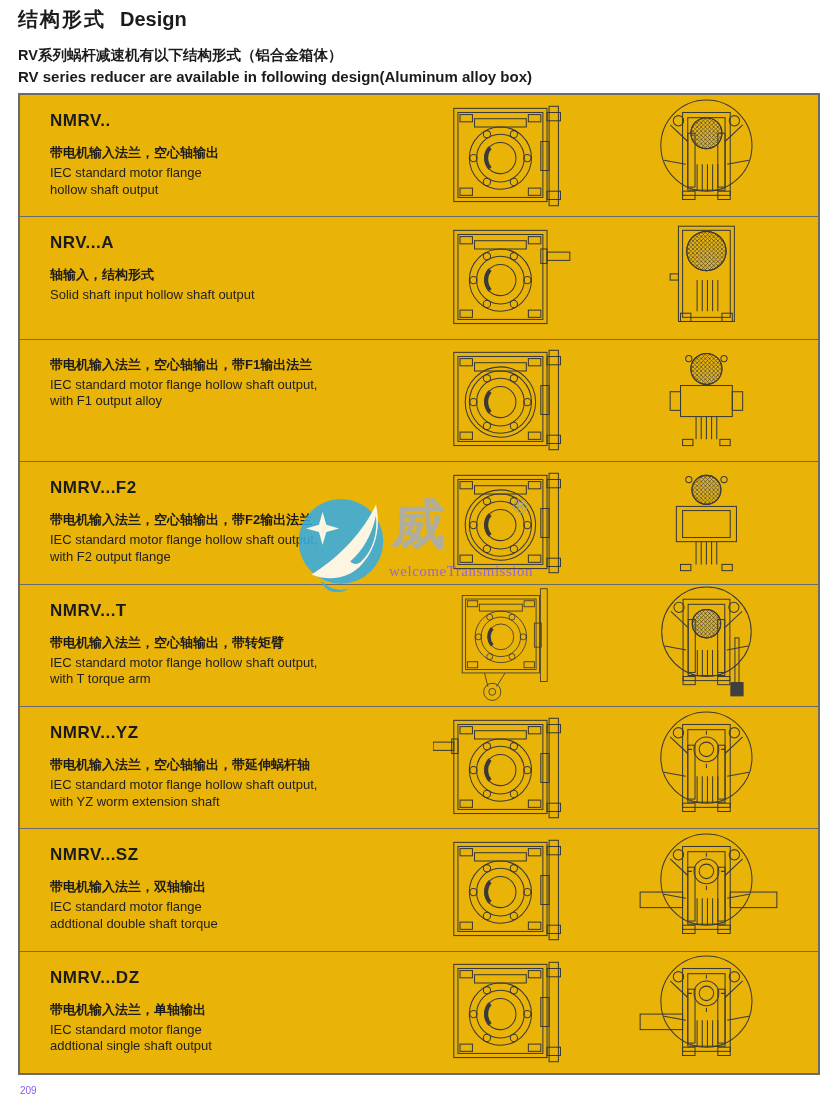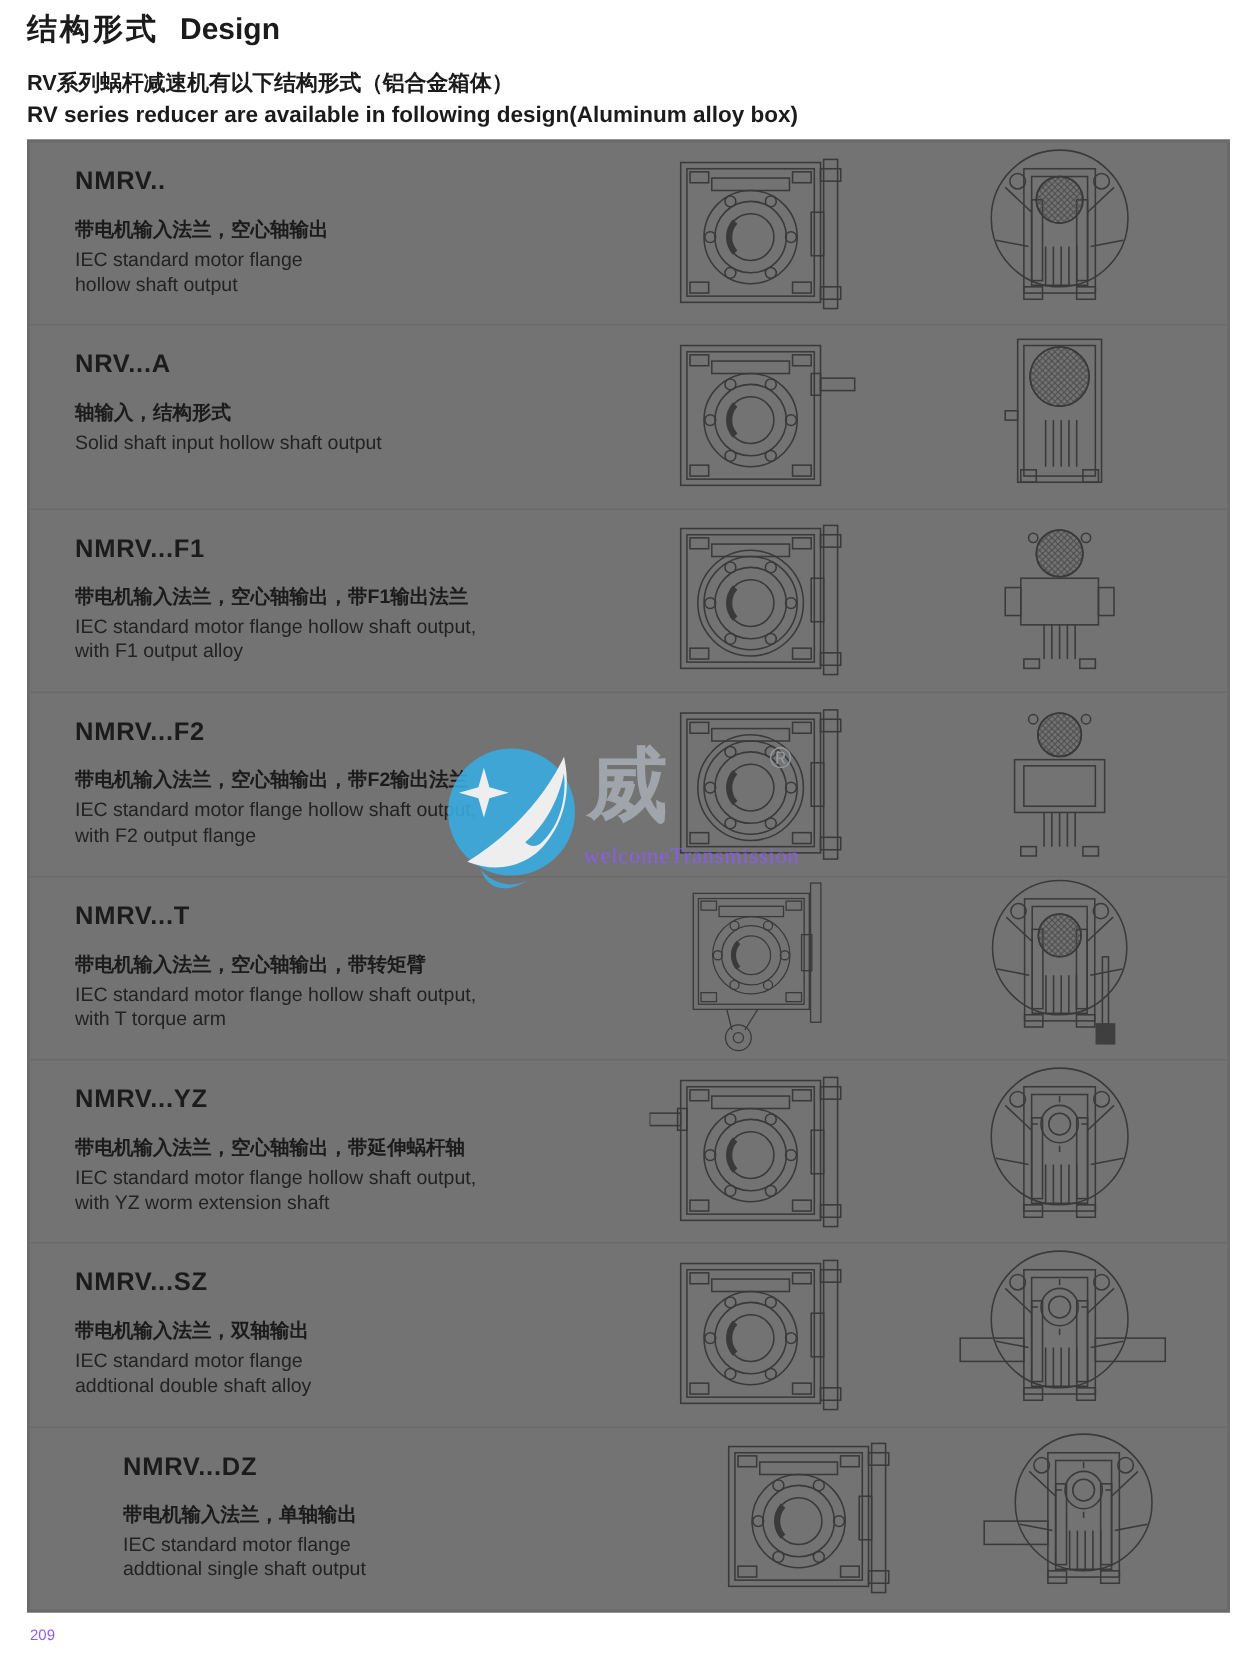--- a/index.html
+++ b/index.html
@@ -11,24 +11,24 @@
   
   .page-header{position:absolute;left:18px;top:6px;width:780px;}
   .main-title{font-size:20px;font-weight:700;margin:0 0 13px 0;}
   .main-title .cn{letter-spacing:2px;margin-right:14px;}
   .sub-cn{font-size:14.5px;font-weight:700;margin:0 0 3px 0;}
   .sub-en{font-size:15px;font-weight:700;margin:0;}
   
   .design-table{
     position:absolute;left:18px;top:93px;width:802px;height:982px;
     border:2px solid #6a6a6a;display:flex;flex-direction:column;
-    background:#737373;box-sizing:border-box;
+    background:#eab308;box-sizing:border-box;
   }
   .row{flex:1 1 0;display:flex;border-bottom:1px solid #6a6a6a;min-height:0;}
-  .row:last-child{border-bottom:none;padding-left:32px;}
+  .row:last-child{border-bottom:none;}
   .cell-text{flex:0 0 385px;padding:16px 0 0 30px;box-sizing:border-box;}
   .model{font-size:17px;font-weight:700;margin-bottom:13px;letter-spacing:.5px;}
   .desc-cn{font-size:13px;font-weight:700;margin-bottom:3px;}
   .desc-en{font-size:13px;line-height:1.28;color:#222;}
   .cell-side{flex:0 0 195px;display:flex;align-items:center;justify-content:center;}
   .cell-front{flex:1 1 auto;display:flex;align-items:center;justify-content:center;}
   
   svg.draw{stroke:#3a3a3a;fill:none;stroke-width:1;}
   svg.draw .hatched{fill:url(#hx);stroke:#3a3a3a;}
   svg.draw .solid{fill:#3f3f3f;stroke:#3f3f3f;}
@@ -166,21 +166,20 @@
         <rect x="30" y="52" width="8" height="6"></rect>
         <rect x="40" y="90" width="10" height="8"></rect>
         <rect x="80" y="90" width="10" height="8"></rect>
         <path d="M56 58 V88 M61 58 V88 M66 58 V88 M71 58 V88 M76 58 V88"></path>
       </svg>
     </div>
   </div>
 
   <div class="row">
     <div class="cell-text">
-      <div class="model">NMRV...F1</div>
       <div class="desc-cn">带电机输入法兰，空心轴输出，带F1输出法兰</div>
       <div class="desc-en">IEC standard motor flange hollow shaft output,</div>
       <div class="desc-en">with F1 output alloy</div>
     </div>
     <div class="cell-side">
       <svg class="draw" viewBox="0 0 135 112" width="140" height="116">
         <use href="#g-side-base"></use>
           <use href="#g-flange-plate"></use>
         <circle cx="65" cy="58" r="34"></circle>
       </svg>
@@ -281,21 +280,21 @@
         <use href="#g-ribs"></use>
       </svg>
     </div>
   </div>
 
   <div class="row">
     <div class="cell-text">
       <div class="model">NMRV...SZ</div>
       <div class="desc-cn">带电机输入法兰，双轴输出</div>
       <div class="desc-en">IEC standard motor flange</div>
-      <div class="desc-en">addtional double shaft alloy</div>
+      <div class="desc-en">addtional double shaft torque</div>
     </div>
     <div class="cell-side">
       <svg class="draw" viewBox="0 0 135 112" width="140" height="116">
         <use href="#g-side-base"></use>
           <use href="#g-flange-plate"></use>
       </svg>
     </div>
     <div class="cell-front">
       <svg class="draw" viewBox="0 0 135 112" width="140" height="116">
         <use href="#g-front-base"></use>

